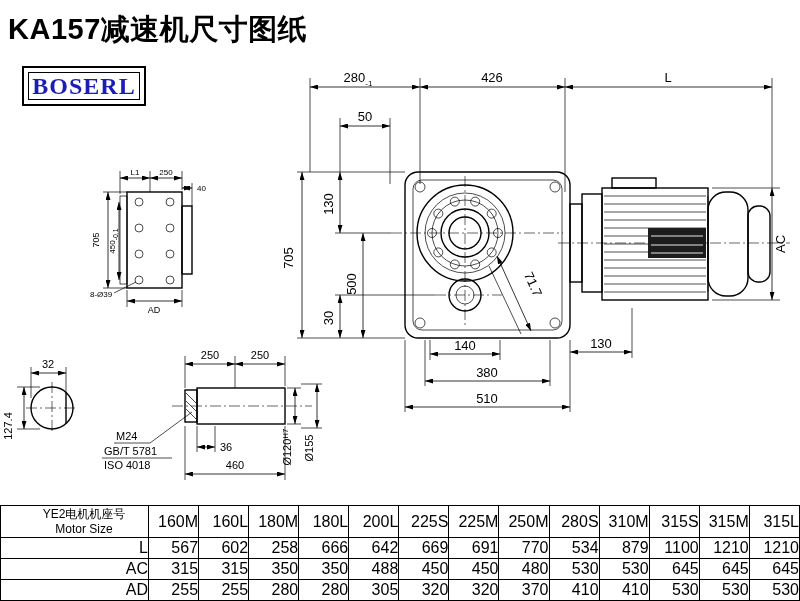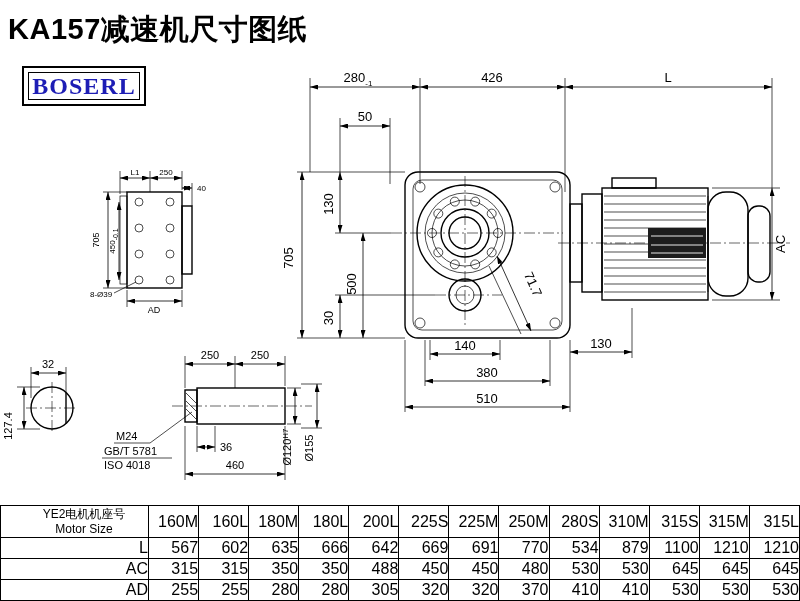--- a/index.html
+++ b/index.html
@@ -220,21 +220,21 @@
       <th>280S</th>
       <th>310M</th>
       <th>315S</th>
       <th>315M</th>
       <th>315L</th>
     </tr>
     <tr>
       <th>L</th>
       <td>567</td>
       <td>602</td>
-      <td>635</td>
+      <td>258</td>
       <td>666</td>
       <td>642</td>
       <td>669</td>
       <td>691</td>
       <td>770</td>
       <td>534</td>
       <td>879</td>
       <td>1100</td>
       <td>1210</td>
       <td>1210</td>

